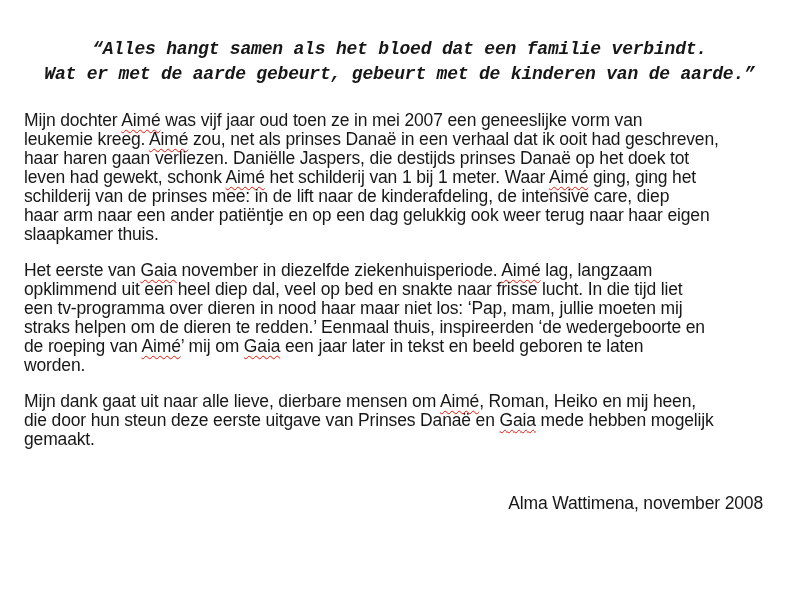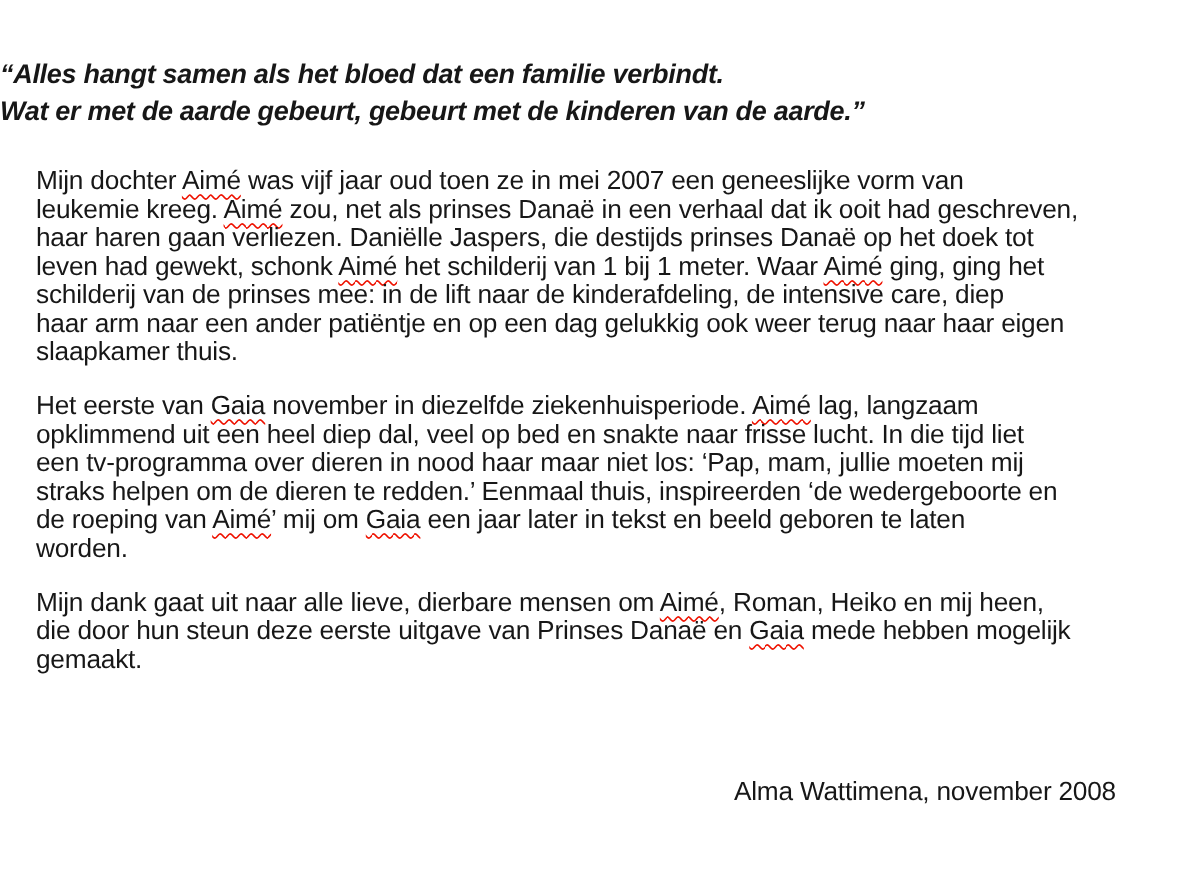--- a/index.html
+++ b/index.html
@@ -5,41 +5,41 @@
   :root { --ink:#171717; --squiggle:#ee1100; --paper:#ffffff; }
   * { box-sizing: border-box; }
   html,body { margin:0; padding:0; }
   body {
     width:799px; height:590px; overflow:hidden;
     background:var(--paper); color:var(--ink);
     font-family:"Liberation Sans","DejaVu Sans",sans-serif;
   }
   .page { width:799px; height:590px; position:relative; }
   .quote-block {
-    margin-top:37px; 
+    margin-top:37px; text-align:center;
     font-weight:bold; font-style:italic;
-    font-size:18px; line-height:25px; letter-spacing:-0.2px;
+    font-size:18px; line-height:25px; letter-spacing:-0.2px;font-family:Liberation Mono, monospace;
   }
   .quote-attr {
     font-weight:normal; font-size:14.5px; line-height:22px; letter-spacing:0;
   }
   .body-text {
     margin:24px 22px 0 24px;
     font-size:17.5px; line-height:19px; letter-spacing:-0.15px;
   }
   .para { margin:0 0 17px 0; white-space:pre; }
   .sq {
     text-decoration-line:underline;
     text-decoration-style:wavy;
     text-decoration-color:var(--squiggle);
     text-decoration-thickness:1px;
     text-underline-offset:3px;
   }
   .signature {
-    margin-top:68px; padding-right:55px;
+    margin-top:44px; padding-right:36px;
     text-align:right; font-size:17.5px; line-height:21.5px; letter-spacing:-0.15px;
   }
 </style>
 </head>
 <body>
 
 <div class="page">
   <div class="quote-block">
     <div class="quote-line">“Alles hangt samen als het bloed dat een familie verbindt.</div>
     <div class="quote-line">Wat er met de aarde gebeurt, gebeurt met de kinderen van de aarde.”</div>

